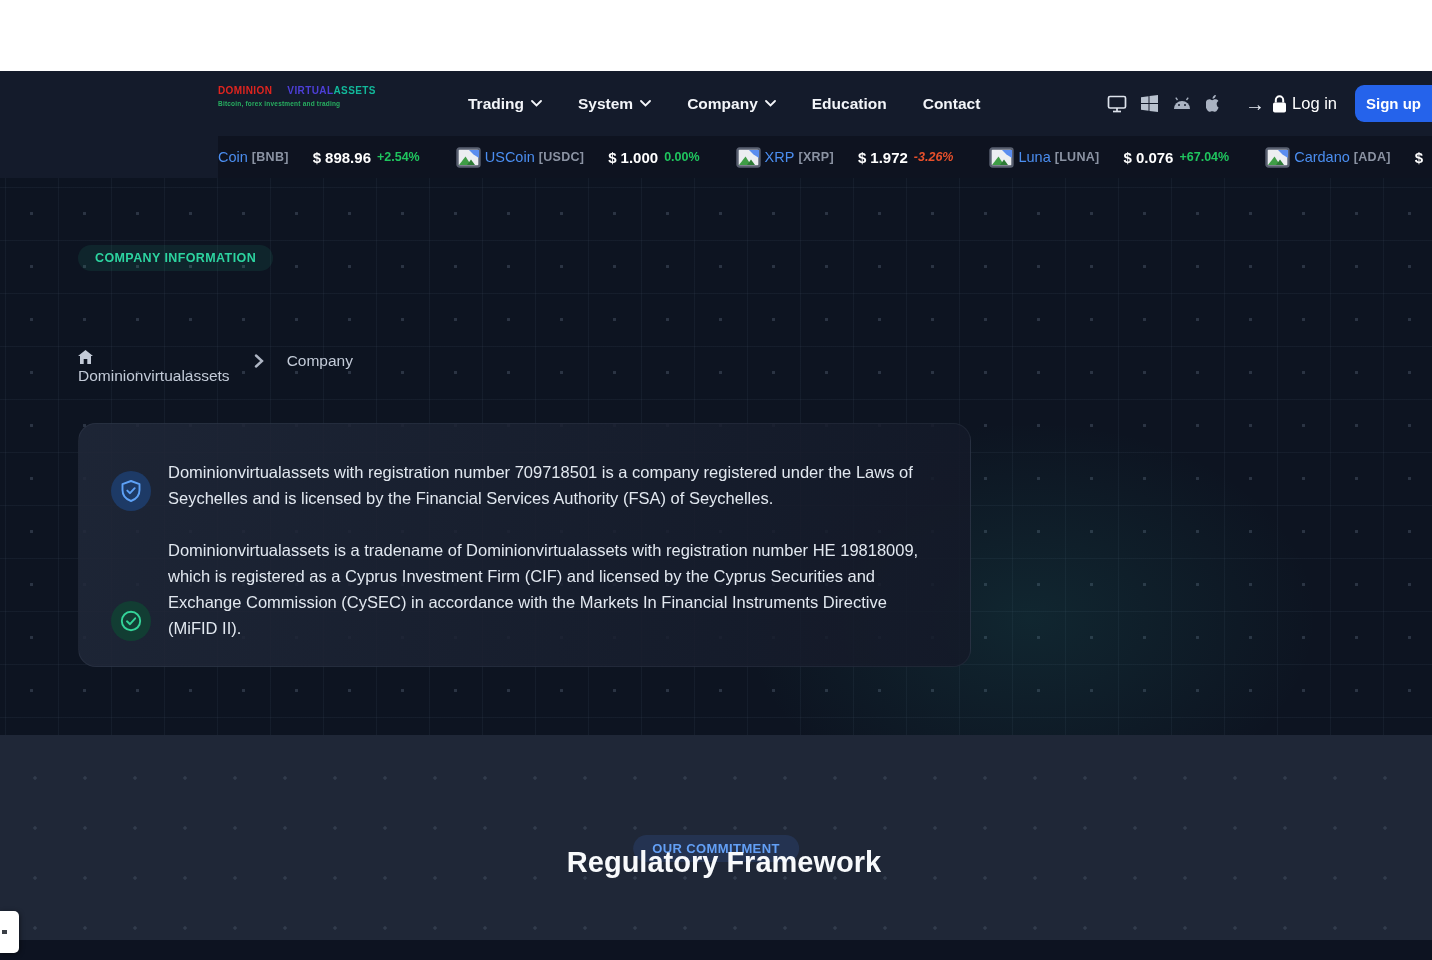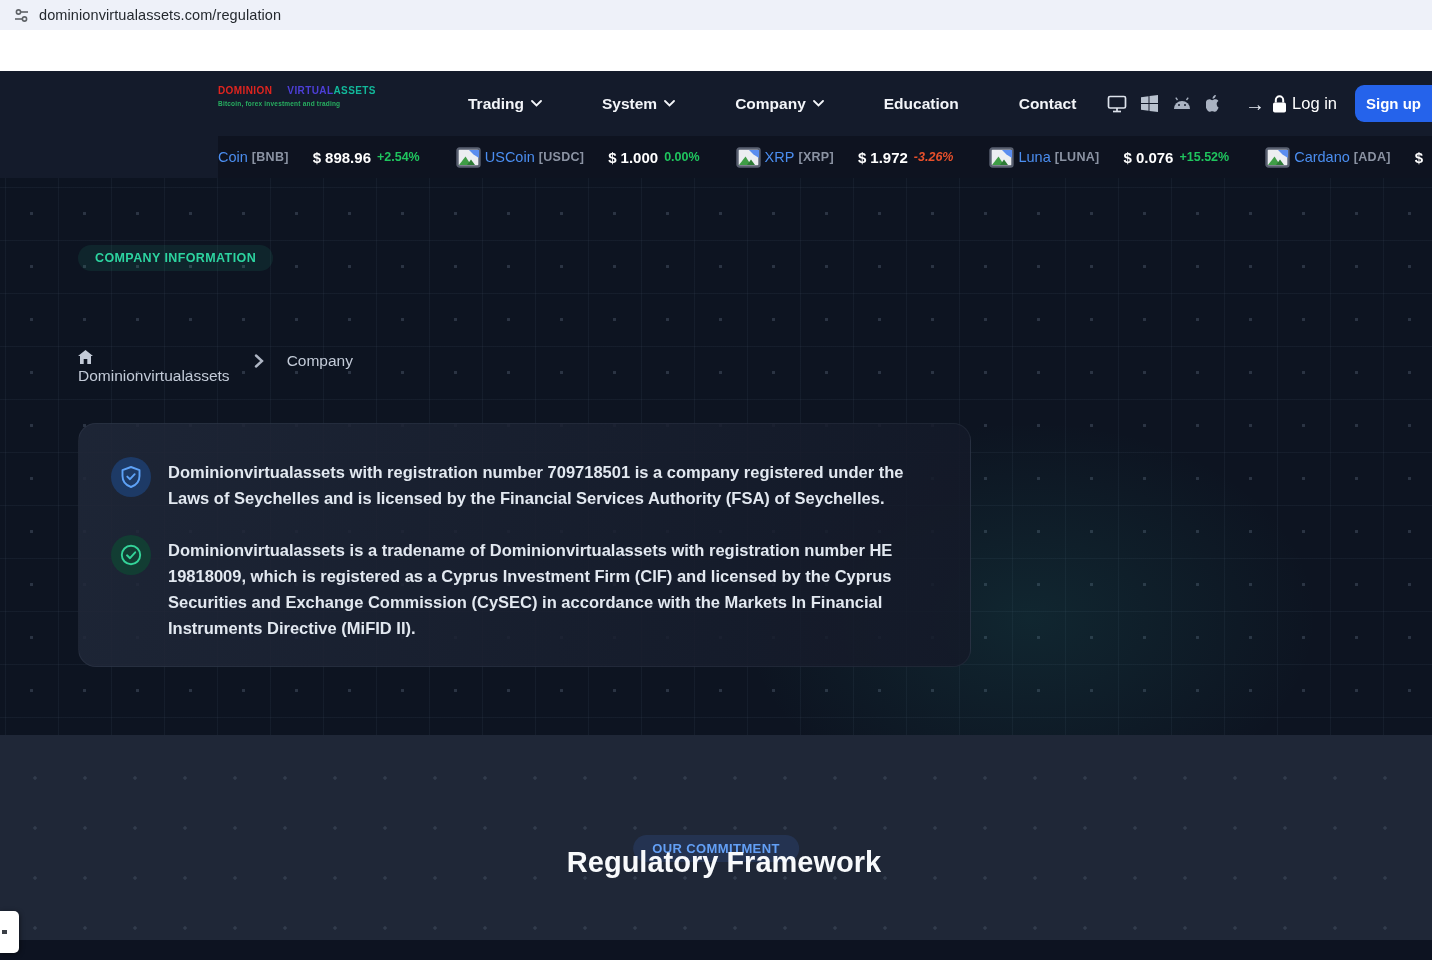--- a/index.html
+++ b/index.html
@@ -13,21 +13,21 @@
   .whitestrip{position:absolute;left:0;top:30px;width:1432px;height:41px;background:#ffffff;}
 
   
   .navbar{position:absolute;left:0;top:71px;width:1432px;height:65px;background:#141b2b;}
   .logo{position:absolute;left:218px;top:14px;display:flex;flex-direction:column;}
   .logo .l1{font-size:10px;font-weight:bold;letter-spacing:.4px;line-height:12px;}
   .logo .l1 .p1{color:#e0251f;}
   .logo .l1 .p2{color:#4d3fd8;padding-left:15px;}
   .logo .l1 .p3{color:#12b89a;}
   .logo .tag{font-size:6.5px;color:#27ae60;font-weight:bold;margin-top:3px;letter-spacing:.2px;}
-  .navmenu{position:absolute;left:468px;top:0;height:65px;display:flex;align-items:center;gap:60px;}
+  .navmenu{position:absolute;left:468px;top:0;height:65px;display:flex;align-items:center;gap:36px;}
   .navitem{display:flex;align-items:center;gap:7px;color:#f3f5f9;font-size:15.5px;font-weight:bold;cursor:pointer;white-space:nowrap;}
   .chev{width:11px;height:7px;display:inline-block;}
   .navright{position:absolute;right:0;top:0;height:65px;display:flex;align-items:center;}
   .platforms{display:flex;align-items:center;gap:14px;margin-right:24px;}
   .platforms svg{display:block;}
   .loginwrap{display:flex;align-items:center;gap:4px;color:#ffffff;font-size:16.5px;margin-right:18px;cursor:pointer;}
   .loginwrap .arrow{font-size:20px;color:#e8edf5;margin-right:2px;line-height:1;}
   .signup{width:77px;height:37px;background:#2563eb;color:#ffffff;font-size:15px;font-weight:bold;border:none;border-radius:9px 0 0 9px;cursor:pointer;}
 
   
@@ -61,21 +61,21 @@
   .crumbhome .homeicon{width:15px;height:14px;}
   .crumbtext{color:#c3cbd8;font-size:15.5px;}
   .crumbsep{width:10px;height:14px;margin:0 23px 0 24px;align-self:center;}
   .crumbcurrent{color:#c3cbd8;font-size:15.5px;align-self:center;margin-top:-14px;}
   .crumbsepwrap{align-self:center;margin-top:-14px;display:flex;}
 
   .regcard{position:absolute;left:78px;top:245px;width:893px;height:244px;border-radius:18px;
     background:linear-gradient(100deg, rgba(33,40,57,0.85), rgba(20,25,40,0.85));
     border:1px solid rgba(148,163,184,0.09);
     padding:33px 36px 0 32px;}
-  .regitem{display:flex;align-items:flex-start;margin-bottom:24px;font-weight:bold;}
+  .regitem{display:flex;align-items:flex-end;margin-bottom:24px;}
   .regicon{width:40px;height:40px;border-radius:50%;flex:0 0 auto;display:flex;align-items:center;justify-content:center;margin-right:17px;}
   .regicon.blue{background:#1d3a66;}
   .regicon.green{background:#123d33;}
   .regtext{color:#e2e8f0;font-size:16.5px;line-height:26px;padding-top:2px;}
 
   
   .commit{position:absolute;left:0;top:735px;width:1432px;height:205px;background:#1f2737;
     background-image:radial-gradient(circle, rgba(150,165,190,0.16) 1.4px, transparent 2px);
     background-size:50px 50px;background-position:10px 18px;}
   .commitbadge{position:absolute;left:50%;transform:translateX(-50%);top:64px;height:27px;padding:0 19px;border-radius:14px;background:rgba(70,130,240,0.14);display:flex;align-items:center;color:#63a0f6;font-size:13px;font-weight:bold;letter-spacing:.4px;margin-top:36px;}
@@ -84,29 +84,20 @@
 
   .bottomstrip{position:absolute;left:0;top:940px;width:1432px;height:20px;background:#0d1321;}
   .chatwidget{position:absolute;left:0;top:911px;width:19px;height:42px;background:#ffffff;border-radius:0 5px 5px 0;box-shadow:1px 1px 5px rgba(0,0,0,0.45);}
   .chatwidget .mark{position:absolute;left:2px;top:19px;width:5px;height:4px;background:#3a3f46;}
 </style>
 </head>
 <body>
 
 <div class="screen">
 
-  <div class="urlbar">
-    <svg class="tuneicon" viewBox="0 0 17 17">
-      <circle cx="5.5" cy="5" r="2.1" fill="none" stroke="#5f6368" stroke-width="1.6"></circle>
-      <line x1="8" y1="5" x2="15" y2="5" stroke="#5f6368" stroke-width="1.6"></line>
-      <circle cx="11.5" cy="12" r="2.1" fill="none" stroke="#5f6368" stroke-width="1.6"></circle>
-      <line x1="2" y1="12" x2="9" y2="12" stroke="#5f6368" stroke-width="1.6"></line>
-    </svg>
-    <span class="url">dominionvirtualassets.com/regulation</span>
-  </div>
   <div class="whitestrip"></div>
 
   <div class="navbar">
     <a class="logo" style="text-decoration:none;">
       <span class="l1"><span class="p1">DOMINION</span><span class="p2">VIRTUAL</span><span class="p3">ASSETS</span></span>
       <span class="tag">Bitcoin, forex investment and trading</span>
     </a>
     <nav class="navmenu">
       <div class="navitem">
         <span>Trading</span>
@@ -210,21 +201,21 @@
       <div class="titem">
         <svg class="ticon" viewBox="0 0 25 21">
           <rect x="1.5" y="1.5" width="22" height="18" rx="2" fill="#eceef1" stroke="#596070" stroke-width="2.4"></rect>
           <polygon points="13,3 23,3 23,11 17.5,7.5" fill="#5b8def"></polygon>
           <polygon points="3,18 9.5,9.5 15,18" fill="#3f9d46"></polygon>
           <polygon points="11,18 15,12.5 19,18" fill="#2d7a35"></polygon>
         </svg>
         <a class="tname">Luna</a>
         <span class="tsym">[LUNA]</span>
         <span class="tprice"><span class="cur">$</span><span>0.076</span></span>
-        <span class="tchg up">+15.52%</span>
+        <span class="tchg up">+67.04%</span>
       </div>
 
       <div class="titem">
         <svg class="ticon" viewBox="0 0 25 21">
           <rect x="1.5" y="1.5" width="22" height="18" rx="2" fill="#eceef1" stroke="#596070" stroke-width="2.4"></rect>
           <polygon points="13,3 23,3 23,11 17.5,7.5" fill="#5b8def"></polygon>
           <polygon points="3,18 9.5,9.5 15,18" fill="#3f9d46"></polygon>
           <polygon points="11,18 15,12.5 19,18" fill="#2d7a35"></polygon>
         </svg>
         <a class="tname">Cardano</a>

